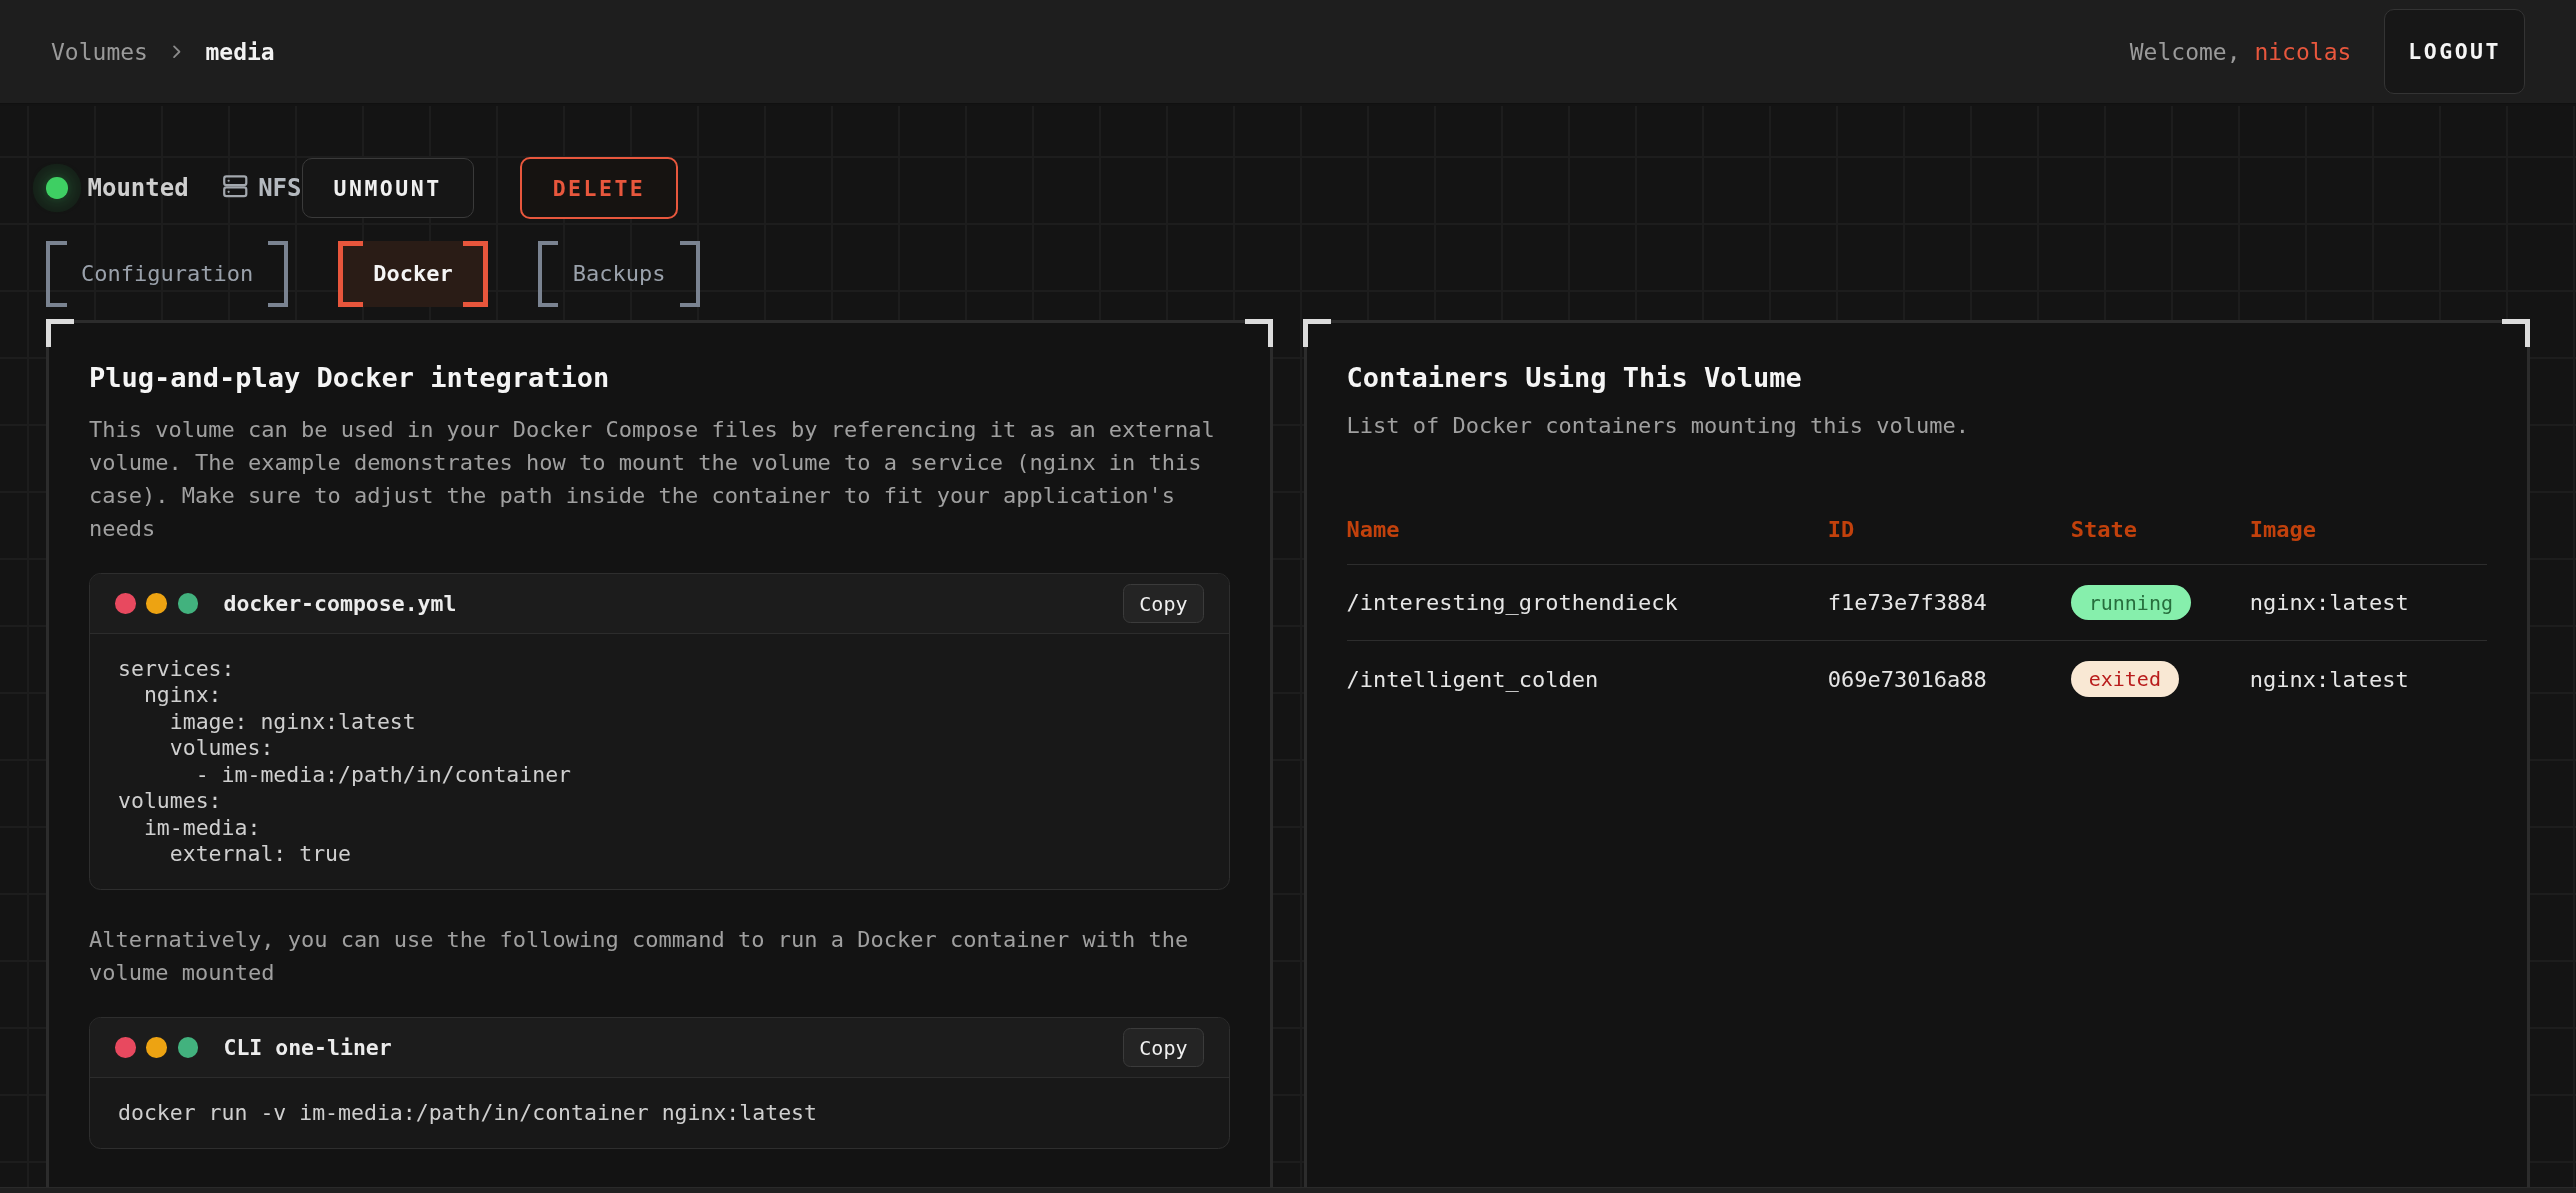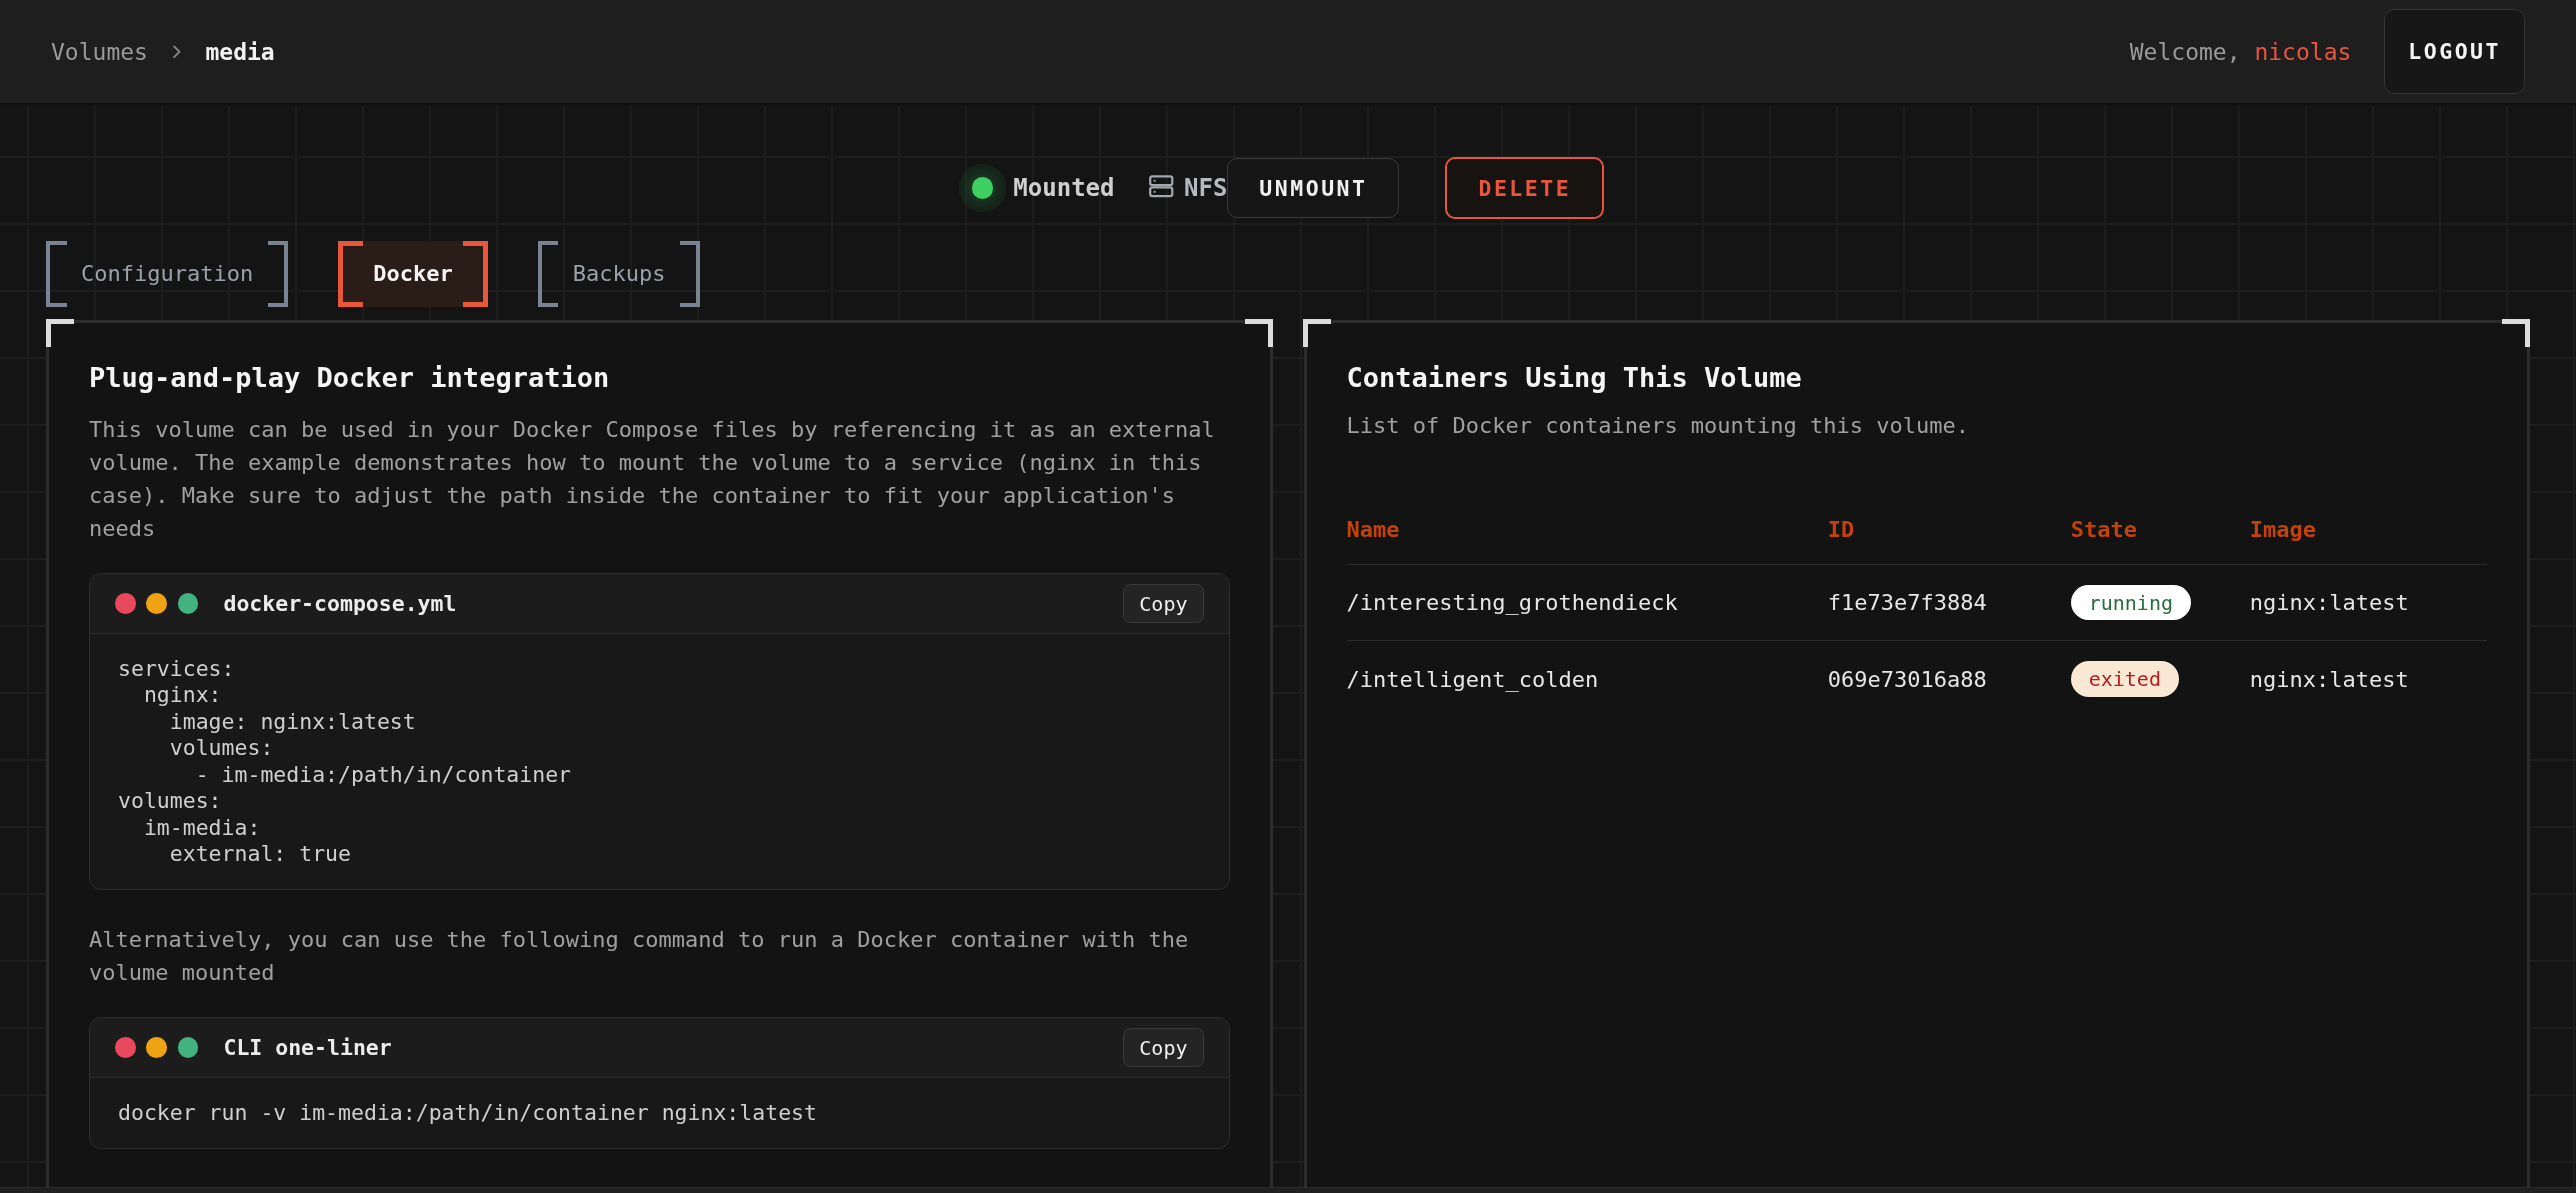--- a/index.html
+++ b/index.html
@@ -39,21 +39,21 @@
       linear-gradient(90deg, #1d1d1d 1.7px, transparent 1.7px);
     background-size:67px 67px; background-position:27px 50px;
     padding:0 46px;
   }
   .footer-strip {
     position:absolute; left:0; right:0; bottom:0; height:6.6px;
     background:#202020; border-top:0.8px solid #2a2a2a;
   }
 
   
-  .status-row { margin-top:51px; display:flex; align-items:center; justify-content:center; }
+  .status-row { margin-top:51px; display:flex; align-items:center; justify-content:flex-start; }
   .status-left { display:flex; align-items:center; gap:15px; }
   .status-dot {
     width:21.5px; height:21.5px; border-radius:50%; background:#3ecf63;
     box-shadow:0 0 0 13.2px rgba(62,207,99,0.07), 0 0 15px rgba(62,207,99,0.35);
     margin-right:5px;
   }
   .status-label { font-size:24px; font-weight:bold; color:#cfcfcf; }
   .driver-wrap { display:flex; align-items:center; gap:10px; margin-left:18px; }
   .driver-label { font-size:24px; font-weight:bold; color:#b4b9bf; }
   .server-icon { color:#a2a7ad; }
@@ -123,21 +123,21 @@
   col.c-state { width:15.7%; } col.c-image { width:20.8%; }
   th {
     text-align:left; font-size:22px; font-weight:bold; color:#c2410c;
     padding:0 0 21.5px 0; border-bottom:1.7px solid #2d2d2d;
   }
   td { font-size:22px; color:#e6e6e6; padding:20px 0; height:66px; }
   tr.row-divided td { border-bottom:1.7px solid #2d2d2d; }
   .state-badge {
     display:inline-block; font-size:20px; padding:5.8px 18px; border-radius:826px;
   }
-  .state-badge.running { background:#ffffff; color:#276e3d; }
+  .state-badge.running { background:#86efac; color:#276e3d; }
   .state-badge.exited  { background:#f9e8d4; color:#b91c1c; }
 </style>
 </head>
 <body>
 
 <header class="topbar">
   <div class="breadcrumb">
     <span class="crumb-parent">Volumes</span>
     <span class="crumb-sep">
       <svg width="21.5" height="21.5" viewBox="0 0 24 24" fill="none" stroke="currentColor" stroke-width="2" stroke-linecap="round" stroke-linejoin="round">

